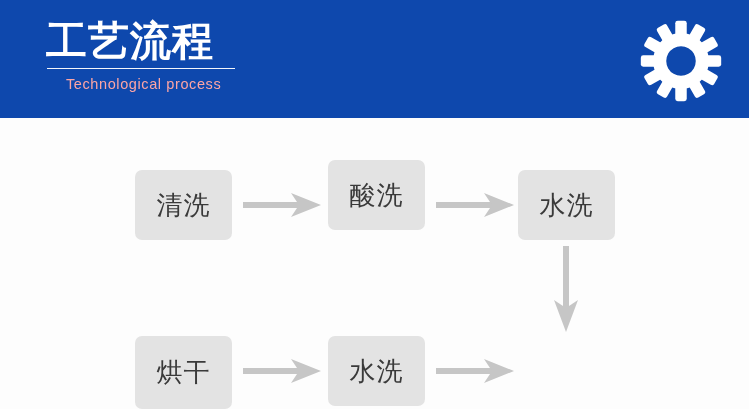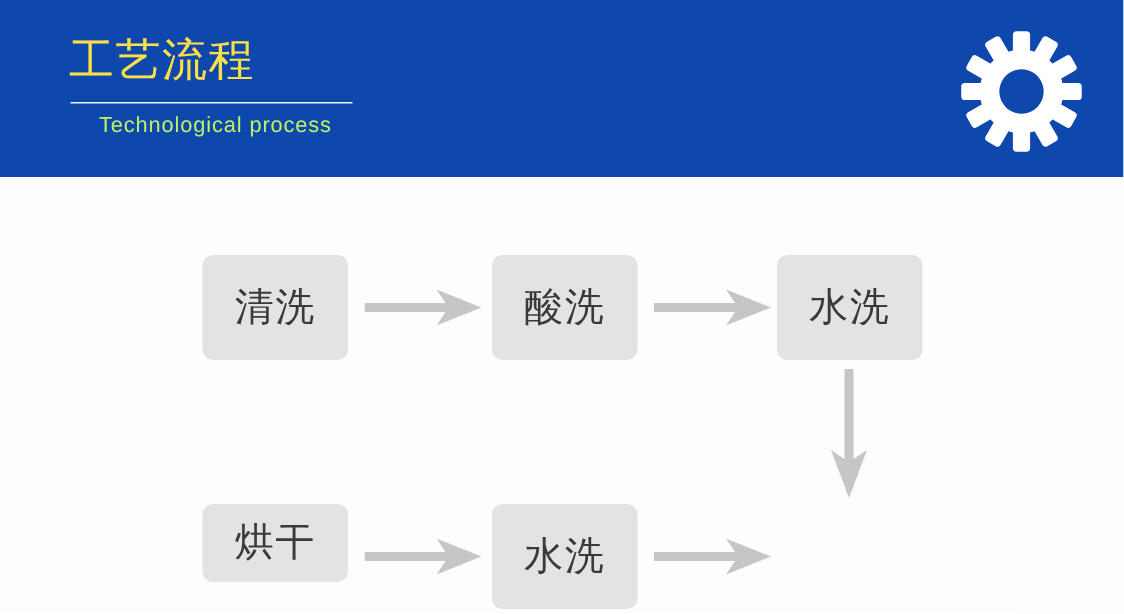--- a/index.html
+++ b/index.html
@@ -32,40 +32,40 @@
     overflow: hidden;
   }
   #header-text-block {
     position: absolute;
     left: 46px;
     top: 18px;
     width: 420px;
   }
   #header-title {
     font-family: "DejaVu Sans", "Liberation Sans", sans-serif;
-    font-size: 30px;
+    font-size: 41px;
     line-height: 46px;
-    font-weight: normal;
-    color: #fde047;
+    font-weight: bold;
+    color: #ffffff;
     letter-spacing: 1px;
     white-space: nowrap;
   }
   #header-rule {
     width: 188px;
     height: 1px;
     background: #ffffff;
     margin-top: 4px;
     margin-left: 1px;
     opacity: 0.95;
   }
   #header-subtitle {
     font-family: "Liberation Sans", "DejaVu Sans", sans-serif;
     font-size: 14.5px;
     line-height: 20px;
-    color: #bef264;
+    color: #fca5a5;
     letter-spacing: 0.6px;
     margin-top: 5px;
     margin-left: 20px;
     white-space: nowrap;
   }
   #gear-icon-wrap {
     position: absolute;
     left: 640px;
     top: 20px;
     width: 82px;
@@ -102,24 +102,24 @@
     letter-spacing: 1px;
     box-sizing: border-box;
   }
   .node .line {
     display: block;
     white-space: nowrap;
   }
 
   
   #node-r1c1 { left: 135px; top: 52px; width: 97px; height: 70px; text-align: center; }
-  #node-r1c2 { left: 328px; top: 52px; width: 97px; height: 70px; }
+  #node-r1c2 { left: 328px; top: 42px; width: 97px; height: 70px; }
   #node-r1c3 { left: 518px; top: 52px; width: 97px; height: 70px; }
   
-  #node-r2c1 { left: 135px; top: 218px; width: 97px; height: 52px; }
+  #node-r2c1 { left: 135px; top: 218px; width: 97px; height: 73px; }
   #node-r2c2 { left: 328px; top: 218px; width: 97px; height: 70px; }
   #node-r2c3 { left: 518px; top: 218px; width: 97px; height: 70px; }
 
   .arrow-h {
     position: absolute;
     width: 78px;
     height: 30px;
   }
   .arrow-h svg { display: block; width: 78px; height: 30px; }
   #arrow-r1-a { left: 243px; top: 72px; }

